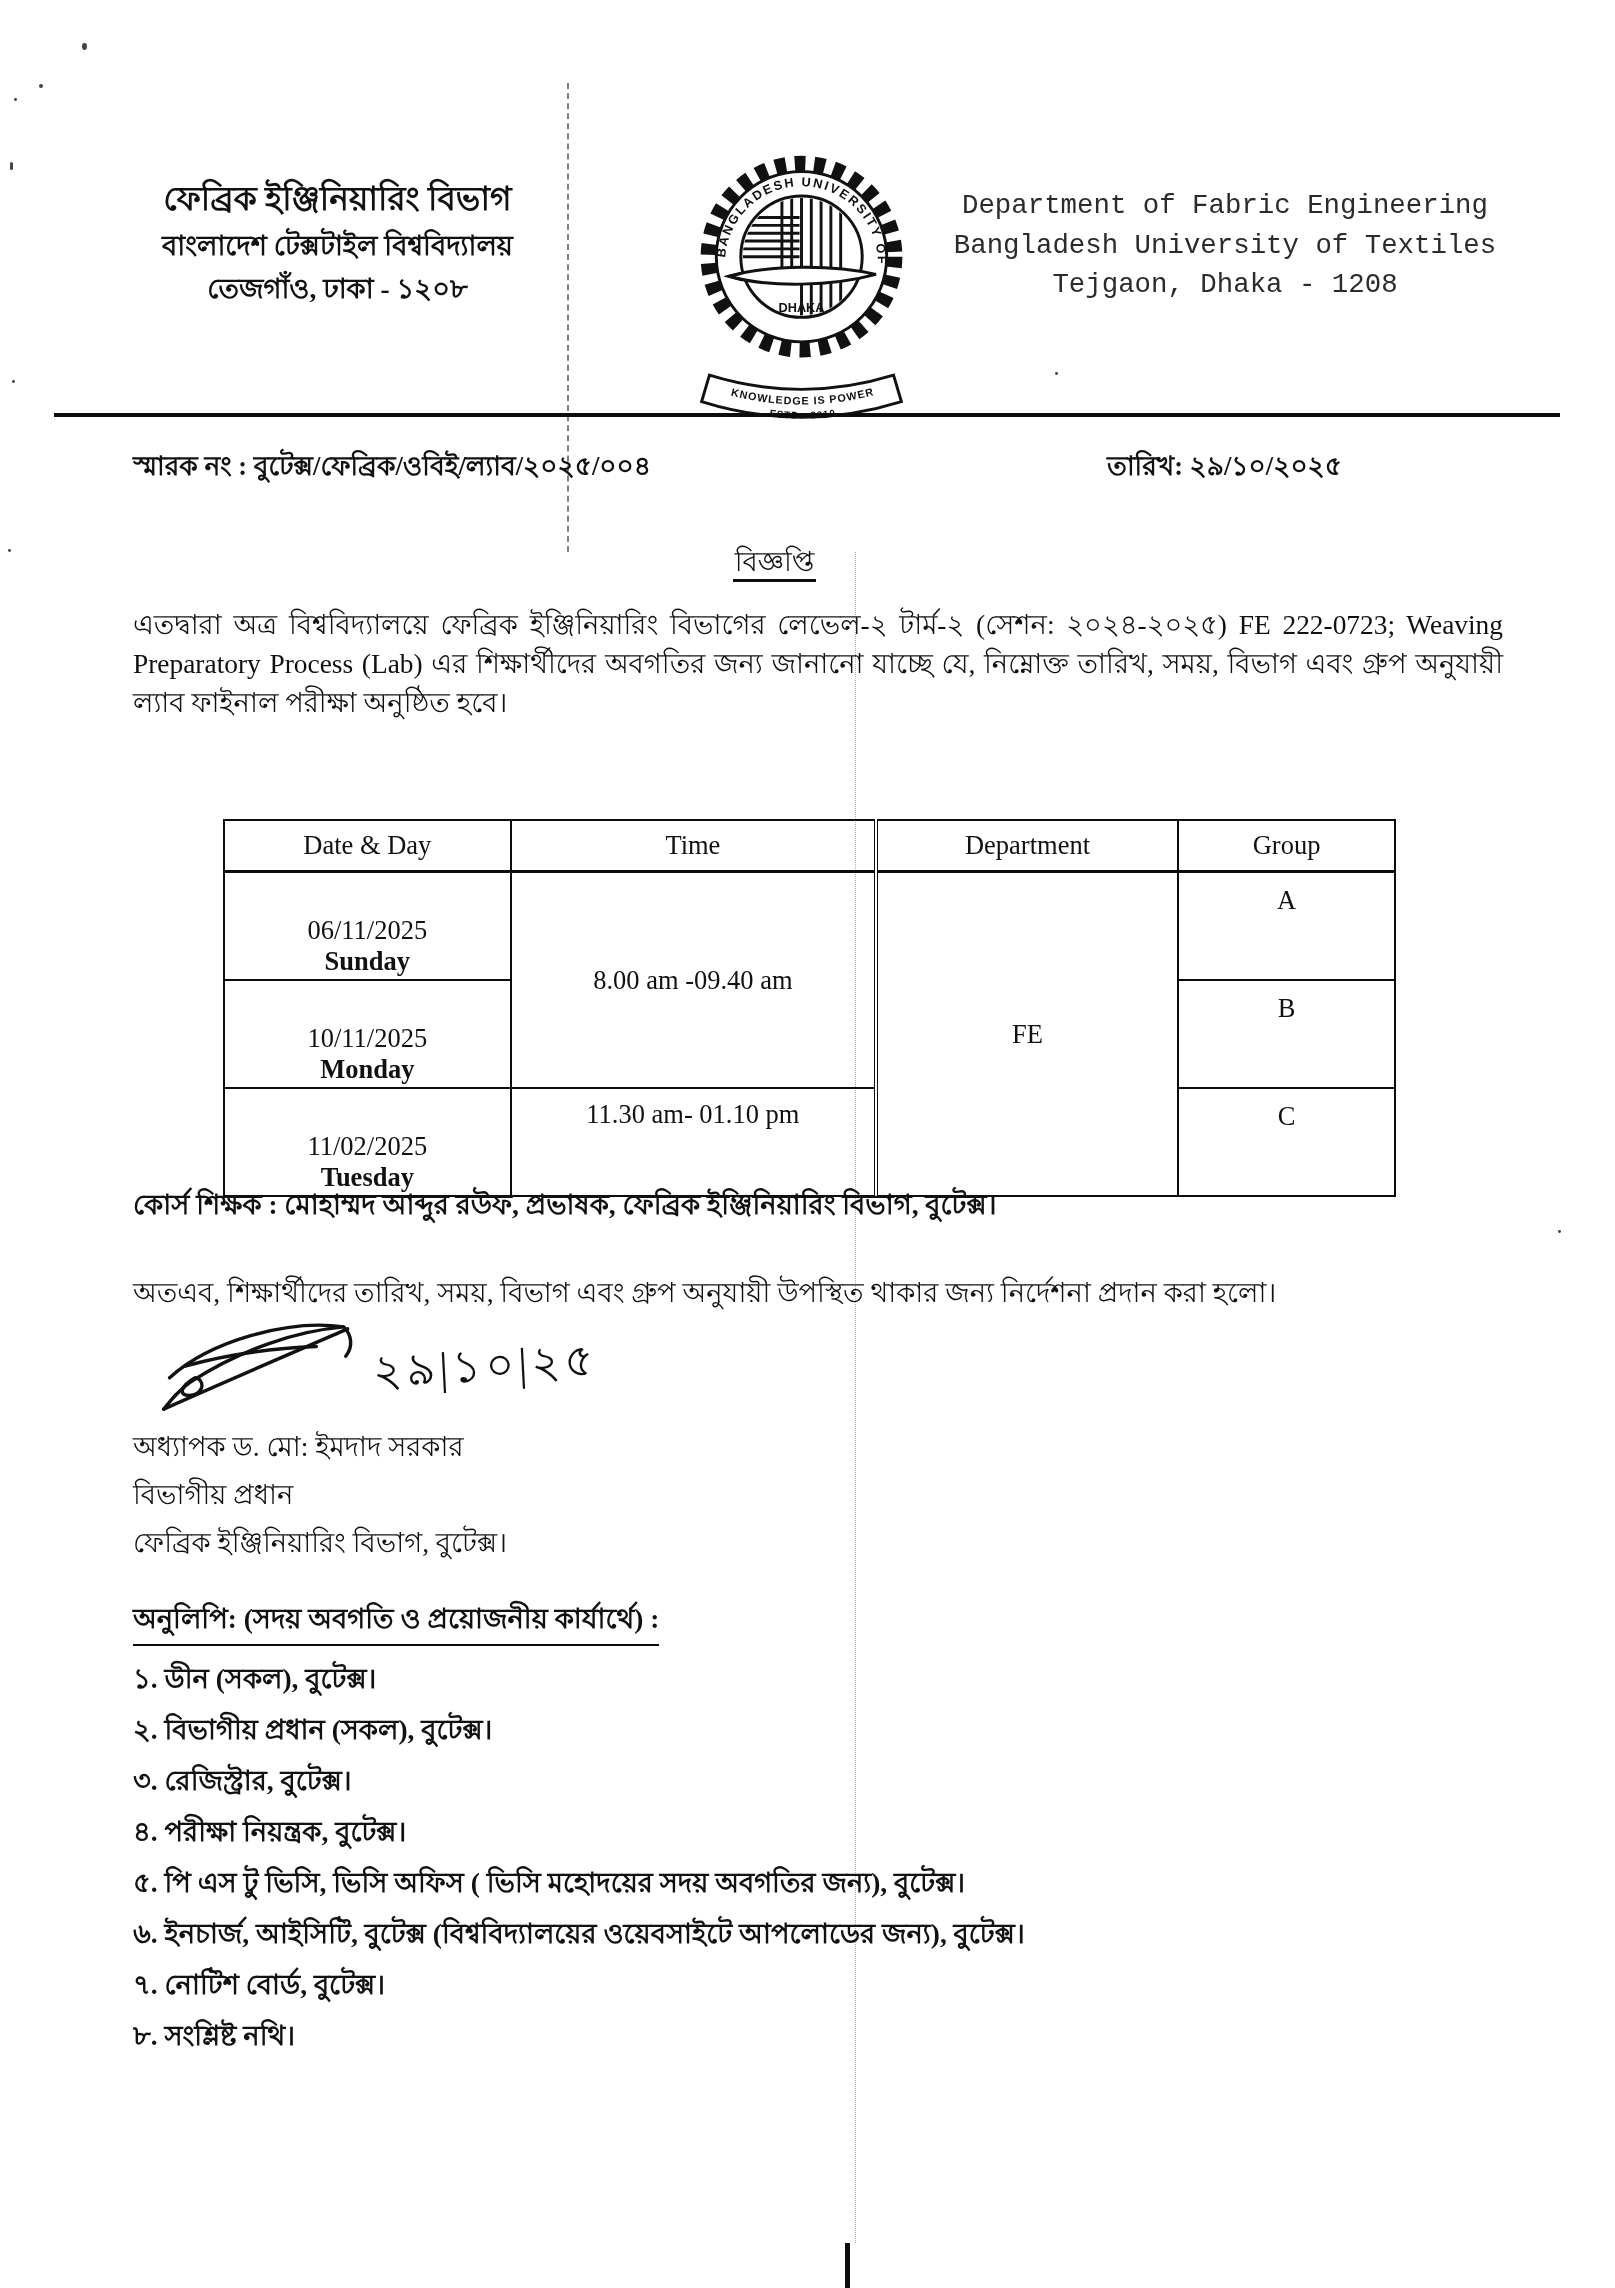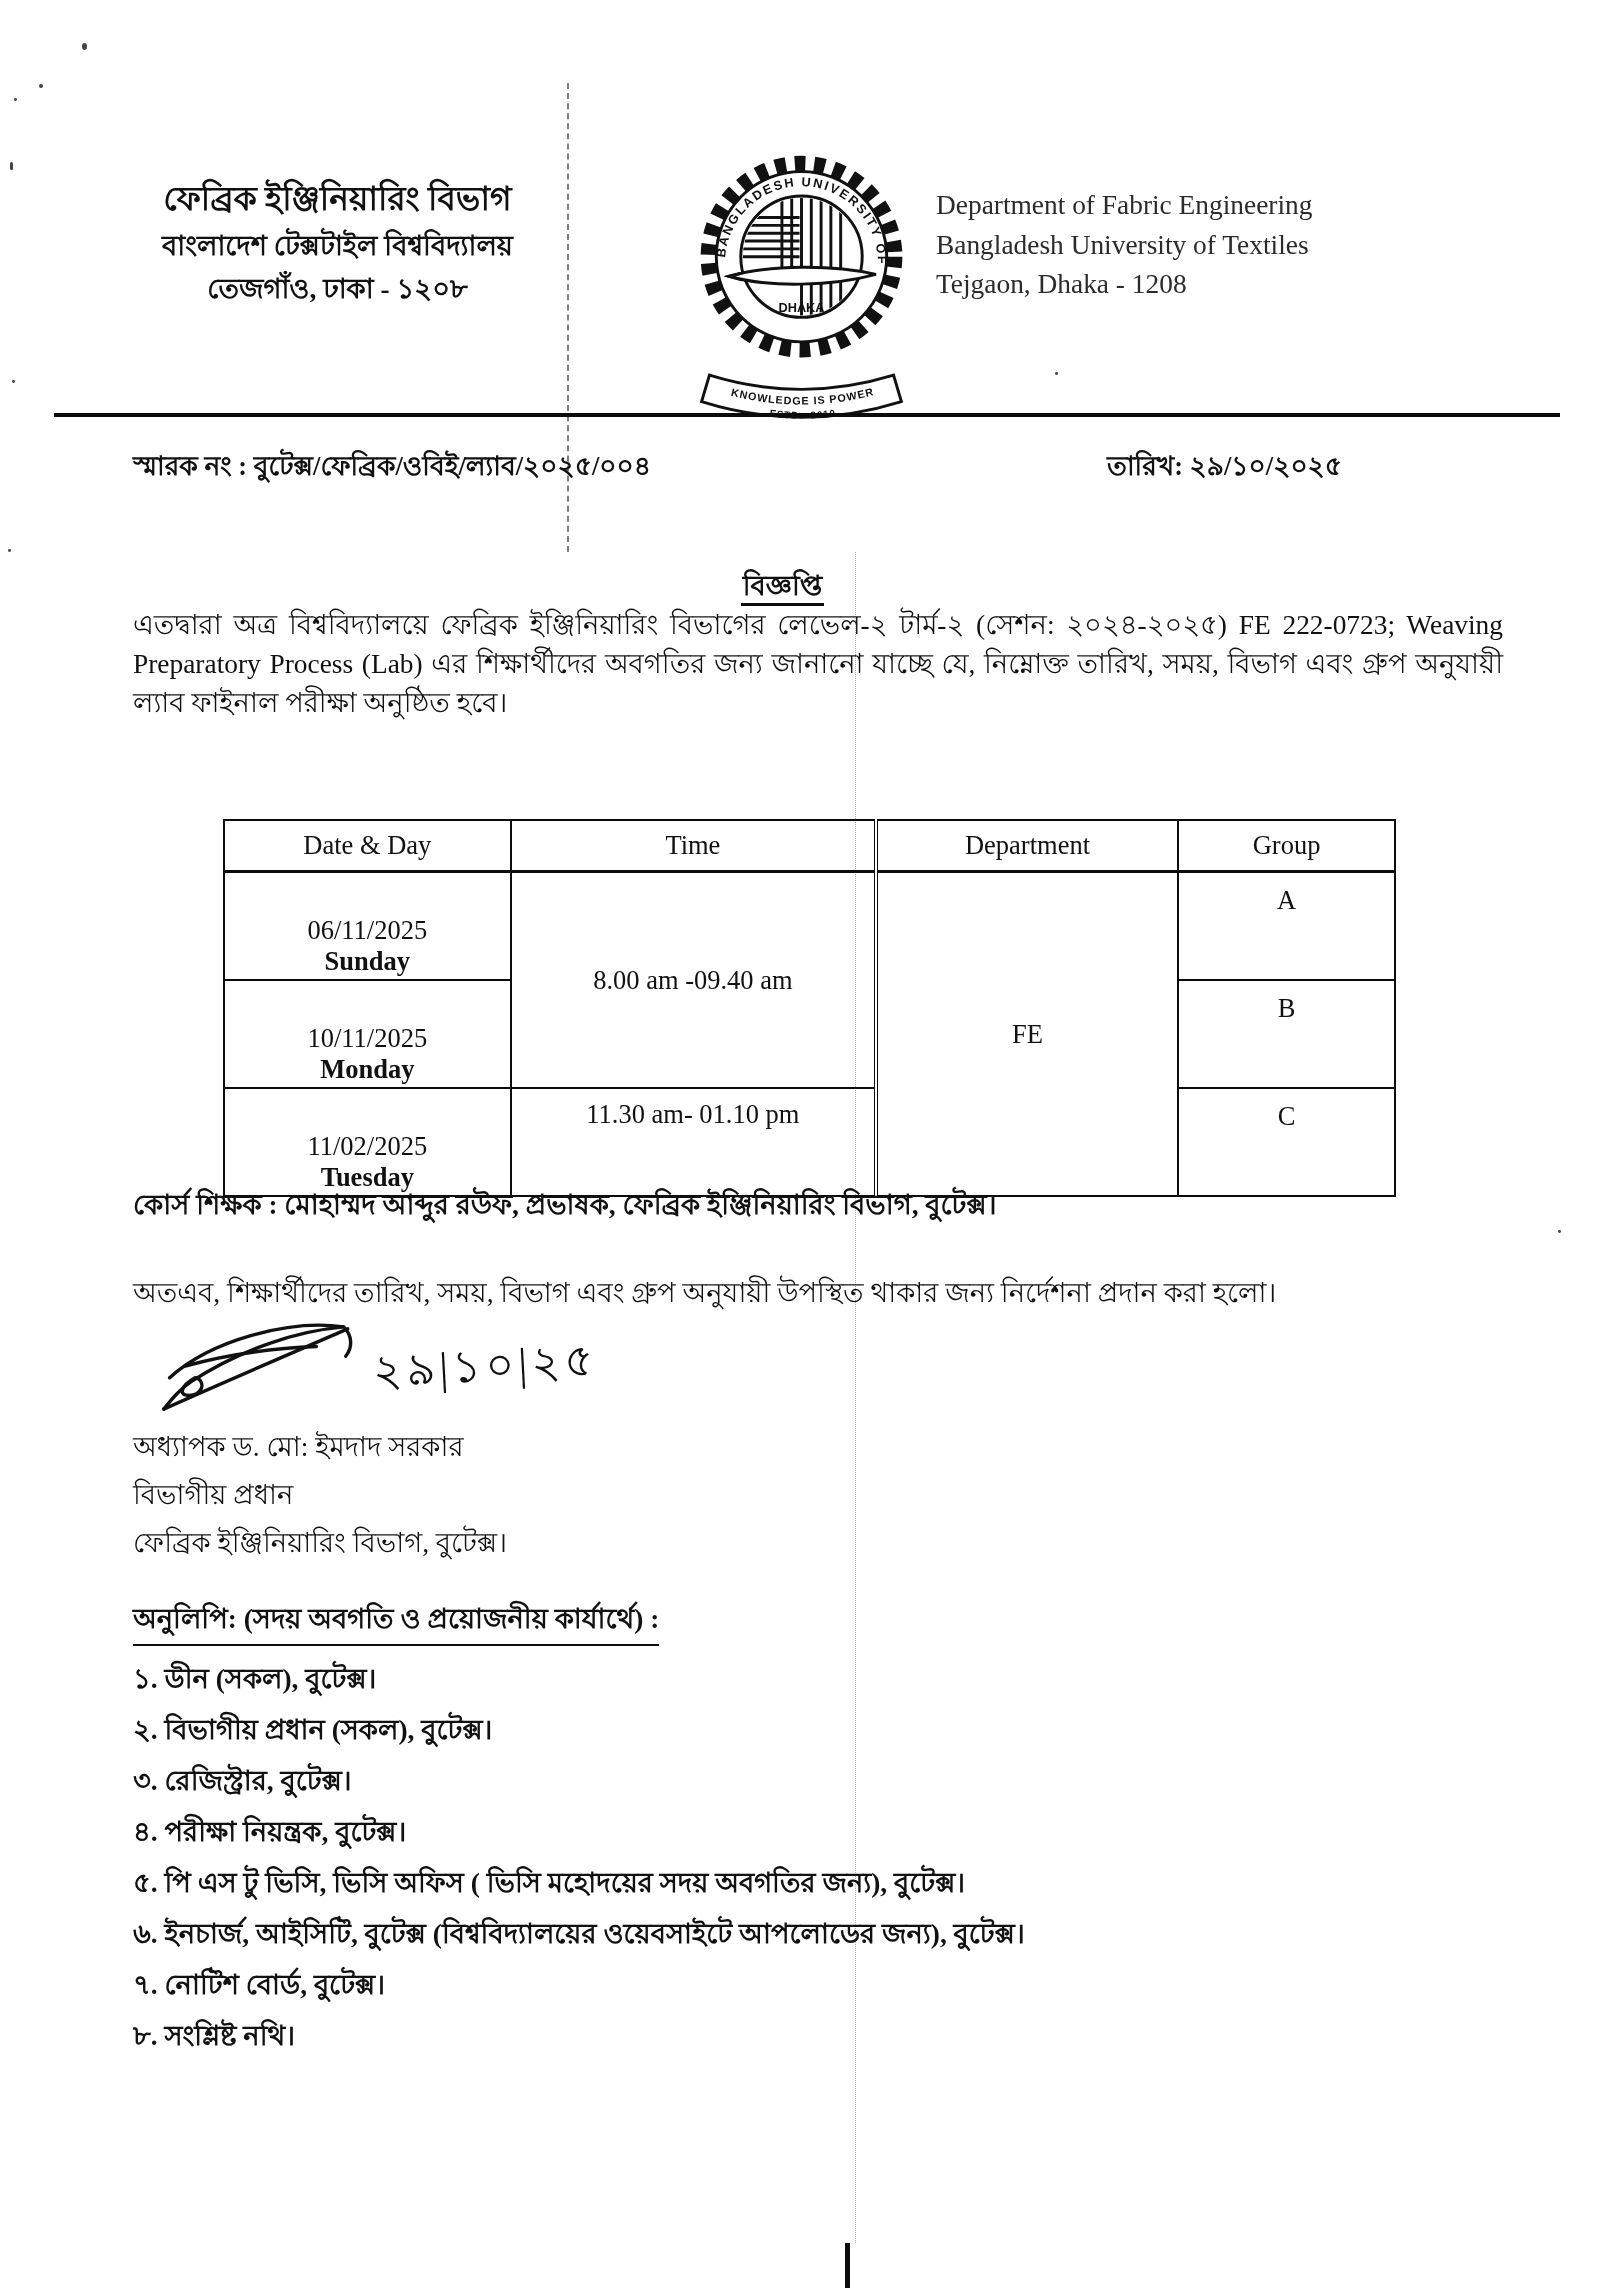--- a/index.html
+++ b/index.html
@@ -13,35 +13,35 @@
   }
   
   .header-left{
     position:absolute;left:127px;top:174px;width:421px;
     text-align:center;line-height:1.55;
   }
   .header-left .bn-title{font-size:33px;font-weight:bold;white-space:nowrap;}
   .header-left .bn-sub{font-size:27.4px;font-weight:bold;white-space:nowrap;}
   .header-right{
     position:absolute;left:936px;top:186px;width:578px;
-    line-height:1.45;color:#2b2b2b;
-    font-family:Liberation Serif, serif;
+    text-align:center;line-height:1.45;color:#2b2b2b;
+    font-family:Liberation Mono, monospace;
   }
   .header-right .en-line{font-size:27.4px;}
   .logo-wrap{position:absolute;left:684px;top:147px;width:235px;height:284px;}
   .logo-wrap svg{width:100%;height:100%;}
   
   .top-rule{position:absolute;left:54px;top:413px;width:1506px;height:3.9px;background:#0c0c0c;}
   
   .memo-number{position:absolute;left:133px;top:446px;font-size:26.5px;font-weight:bold;white-space:nowrap;}
   .memo-date{position:absolute;left:1059px;top:446px;font-size:26.5px;font-weight:bold;white-space:nowrap;margin-left:48px;}
   
   .notice-title{
-    position:absolute;left:8px;top:541px;width:1549px;text-align:center;
-    font-size:27.4px;font-weight:bold;margin-top:24px;
+    position:absolute;left:0;top:541px;width:1549px;text-align:center;
+    font-size:27.4px;font-weight:normal;
   }
   .notice-title span{border-bottom:3.9px solid #0c0c0c;padding:0 2px 2px 2px;}
   
   .notice-body{
     position:absolute;left:133px;top:606px;width:1370px;
     font-size:27.4px;line-height:39px;text-align:justify;
   }
   
   .sched{position:absolute;left:223px;top:819px;border-collapse:collapse;}
   .sched th,.sched td{

